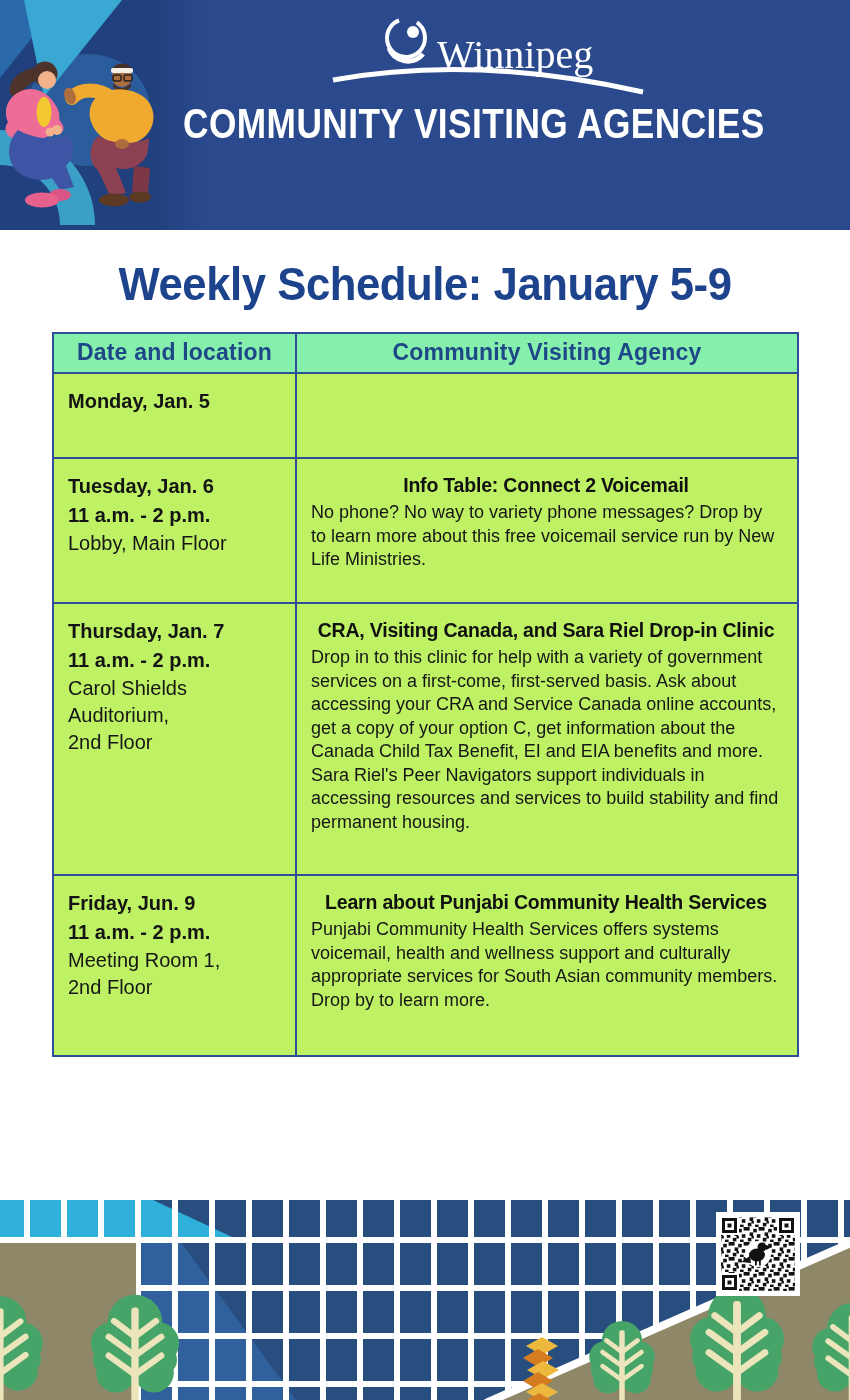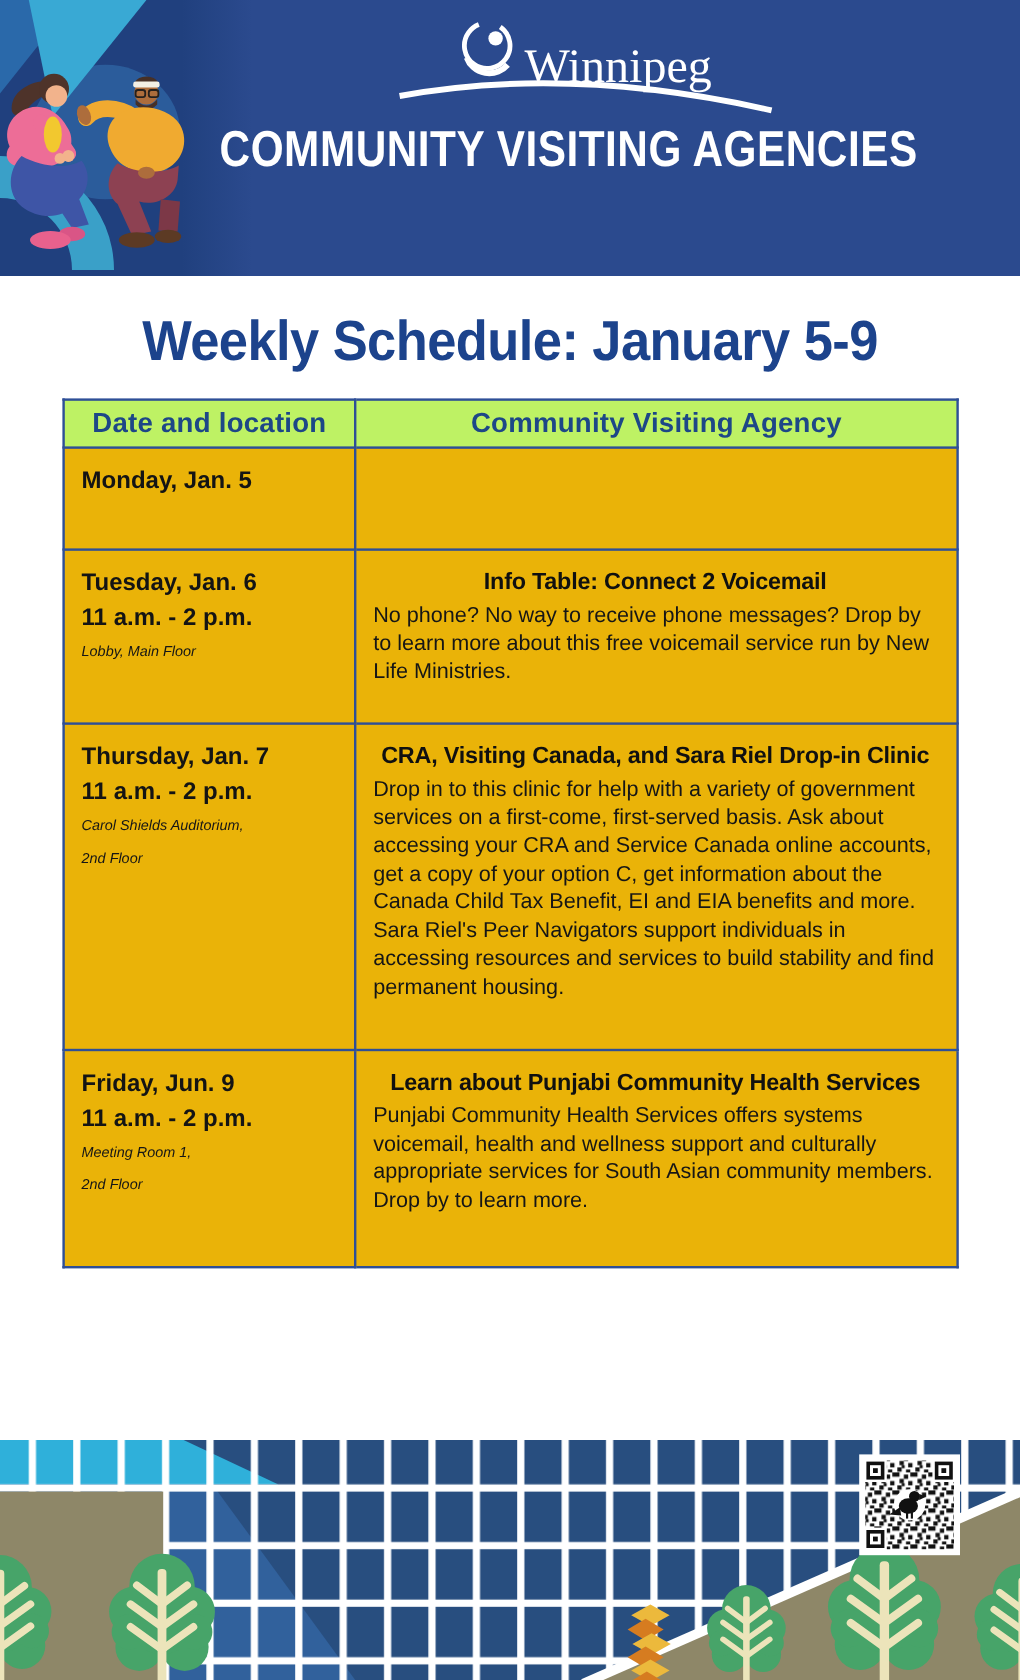--- a/index.html
+++ b/index.html
@@ -25,26 +25,26 @@
     position:absolute; top:256px; left:0; width:850px; text-align:center;
     font-size:47px; font-weight:700; color:#1c438c; letter-spacing:-0.5px;
     white-space:nowrap; transform:scaleX(.93); transform-origin:50% 0;
   }
 
   
   .schedule { position:absolute; top:332px; left:52px; width:747px;
     border-collapse:collapse; table-layout:fixed; }
   .schedule th, .schedule td { border:2px solid #2e4f97; }
   .schedule th {
-    background:#bef264; color:#1d4787; font-size:23px; font-weight:700;
+    background:#86efac; color:#1d4787; font-size:23px; font-weight:700;
     height:40px; padding:2px 0 4px 0; text-align:center; letter-spacing:0.2px;
   }
-  .schedule td { vertical-align:top; padding:13px 16px 10px 14px; background:#eab308; }
+  .schedule td { vertical-align:top; padding:13px 16px 10px 14px; background:#bef264; }
   .date, .time { font-weight:700; font-size:20px; line-height:29px; color:#141414; }
-  .loc { font-size:12px; line-height:27px; color:#161616; white-space:pre-line;font-style:italic; }
+  .loc { font-size:20px; line-height:27px; color:#161616; white-space:pre-line; }
   .agency-title { font-weight:700; font-size:19.5px; line-height:27px; color:#101010; letter-spacing:-0.2px;text-align:center; }
   .agency-desc { font-size:18px; line-height:23.5px; color:#161616; margin-top:2px; }
 
   
   .footer-art { position:absolute; top:1200px; left:0; }
 </style>
 </head>
 <body>
 
 <div class="page">
@@ -136,21 +136,21 @@
         </td>
       </tr>
       <tr style="height:145px">
         <td>
           <div class="date">Tuesday, Jan. 6</div>
           <div class="time">11 a.m. - 2 p.m.</div>
           <div class="loc">Lobby, Main Floor</div>
         </td>
         <td>
           <div class="agency-title">Info Table: Connect 2 Voicemail</div>
-          <div class="agency-desc">No phone? No way to receive phone messages? Drop by to learn more about this free voicemail service run by New Life Ministries.</div>
+          <div class="agency-desc">No phone? No way to variety phone messages? Drop by to learn more about this free voicemail service run by New Life Ministries.</div>
         </td>
       </tr>
       <tr style="height:272px">
         <td>
           <div class="date">Thursday, Jan. 7</div>
           <div class="time">11 a.m. - 2 p.m.</div>
           <div class="loc">Carol Shields Auditorium,
 2nd Floor</div>
         </td>
         <td>

